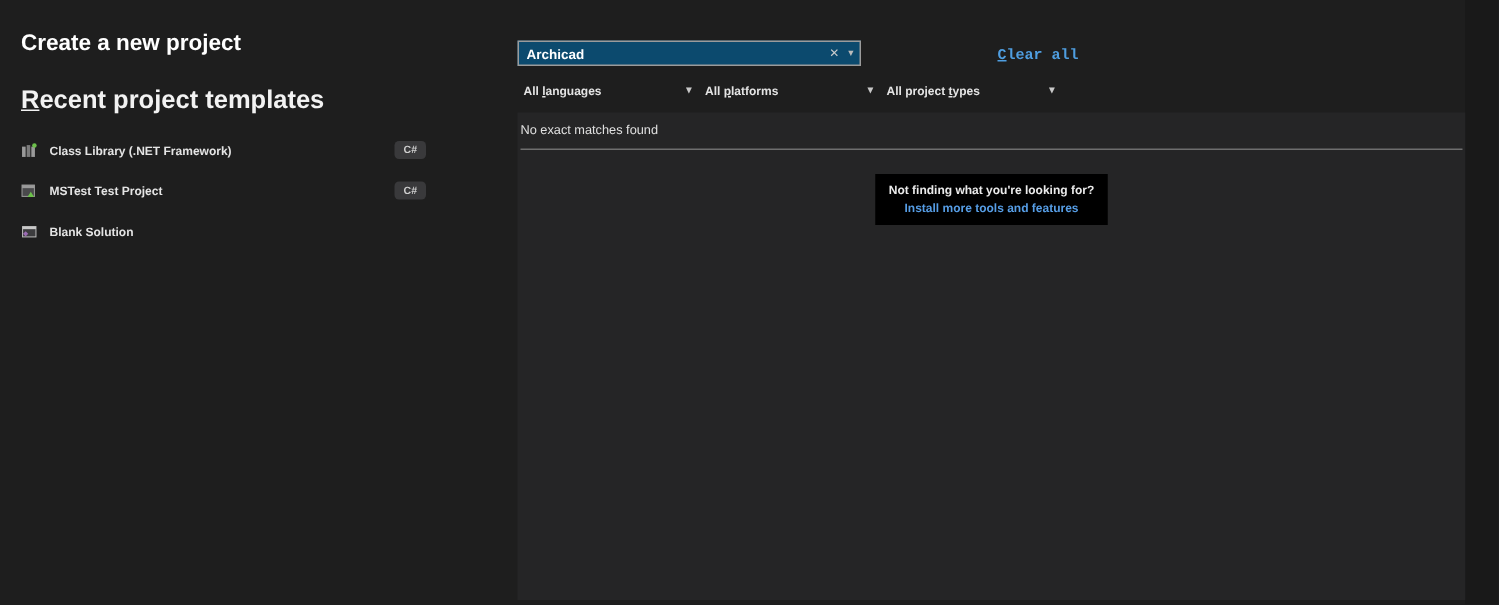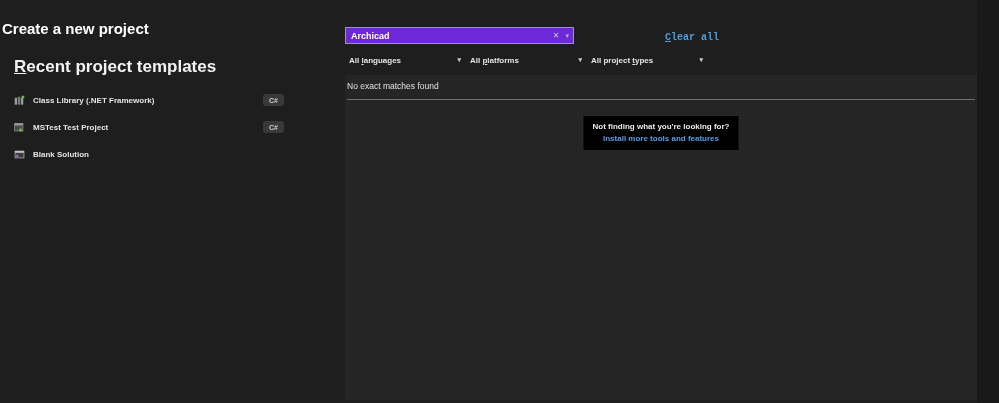--- a/index.html
+++ b/index.html
@@ -10,21 +10,21 @@
     font-family:"Liberation Sans", sans-serif;
     color:#e4e4e4;
     -webkit-font-smoothing:antialiased;
   }
   .dialog { position:absolute; left:0; top:0; width:977px; height:403px; background:#1e1e1e; }
   .right-strip { position:absolute; left:977px; top:0; width:22px; height:403px; background:#191919; }
 
   
   .left-panel { position:absolute; left:0; top:0; width:345px; height:403px; }
   .page-title {
-    position:absolute; left:2px; top:20px;
+    position:absolute; left:14px; top:20px;
     font-size:15px; font-weight:600; color:#ffffff; white-space:nowrap;
   }
   .recent-heading {
     position:absolute; left:14px; top:57px;
     font-size:17px; font-weight:600; color:#f2f2f2; white-space:nowrap;
   }
   .accel { text-decoration:underline; text-underline-offset:1px; }
 
   .template-list { position:absolute; left:14px; top:89px; width:270px; }
   .template-row {
@@ -38,21 +38,21 @@
     margin-left:auto;
     background:#39393b; color:#cfcfcf;
     font-size:7px; font-weight:600; line-height:1;
     padding:2.5px 6px; border-radius:3px;
   }
   .badge:empty { display:none; }
 
   
   .search-box {
     position:absolute; left:345px; top:27px; width:229px; height:17px;
-    background:#6d28d9; border:1px solid #9b9b9b;
+    background:#0c4a6e; border:1px solid #9b9b9b;
     display:flex; align-items:center;
   }
   .search-input {
     flex:1; min-width:0; height:100%;
     background:transparent; border:none; outline:none;
     color:#ffffff; font-size:9px; font-weight:600;
     font-family:"Liberation Sans", sans-serif;
     padding:0 0 0 5px;
   }
   .search-clear-btn {

